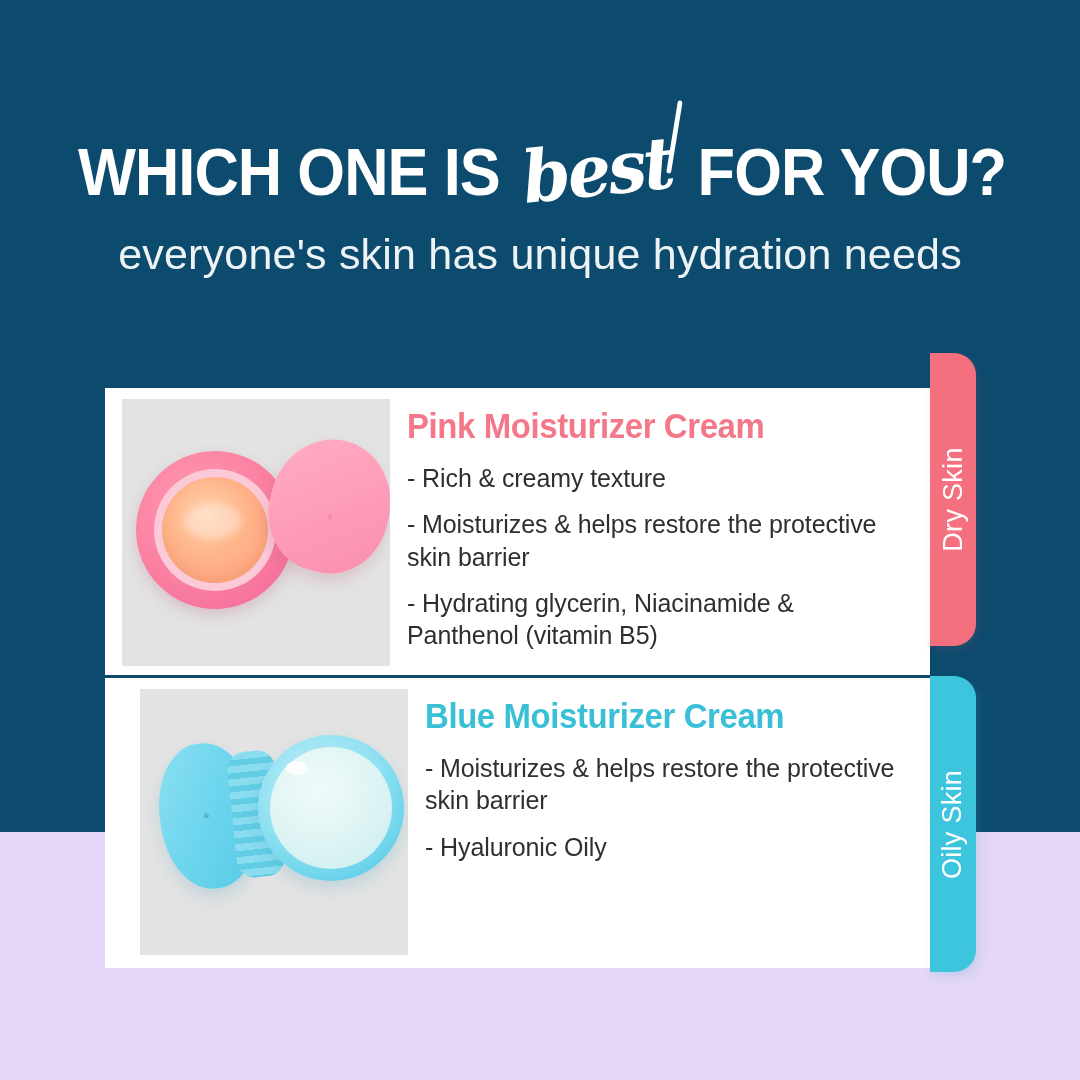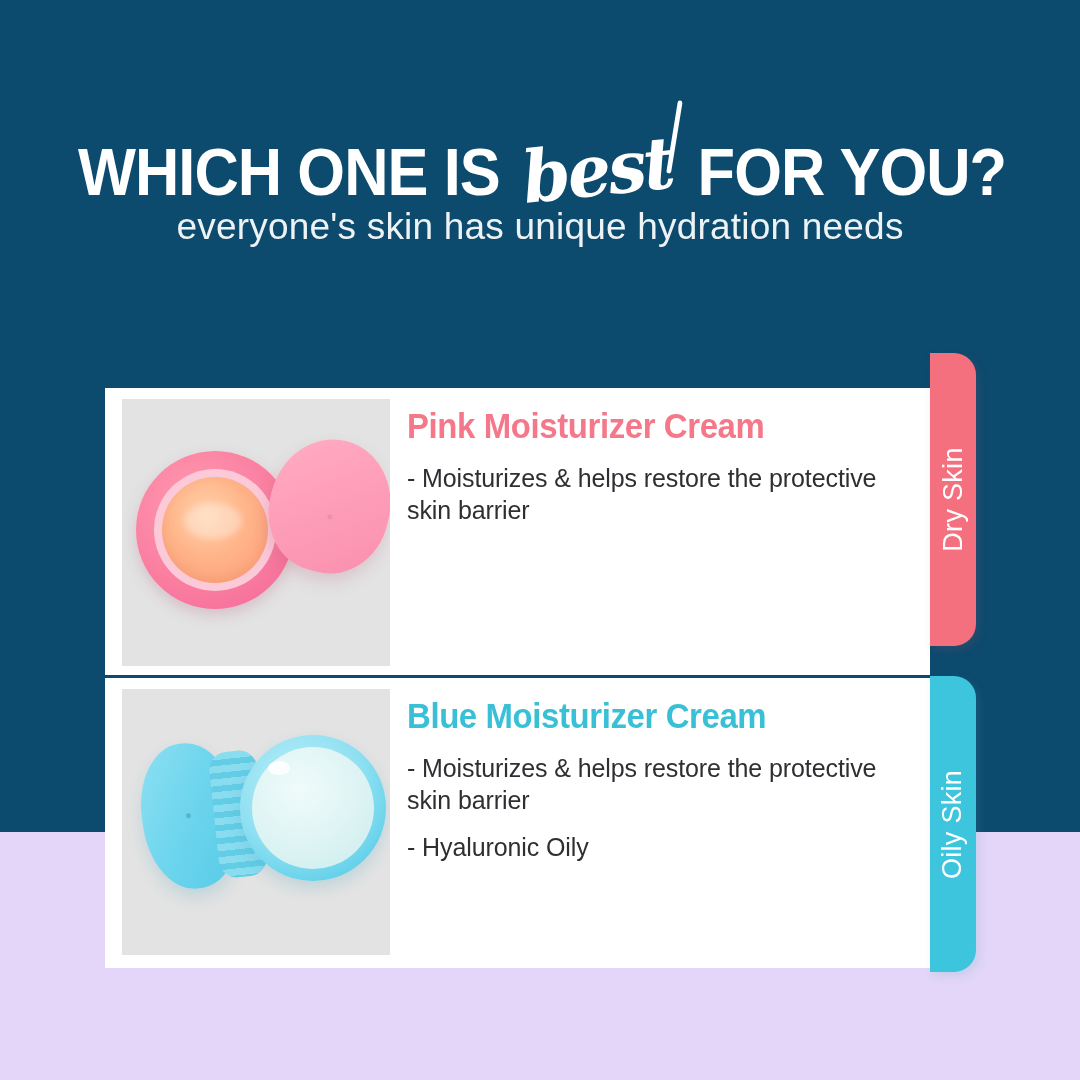--- a/index.html
+++ b/index.html
@@ -59,39 +59,40 @@
     content:"";
     position:absolute;
     right:-2px; top:-26px;
     width:5px; height:74px;
     background:#ffffff;
     border-radius:3px;
     transform:rotate(16deg);
   }
 
   .subtitle {
+    margin-top:24px;
     font-family:"Liberation Sans", sans-serif;
     font-weight:300;
-    font-size:37px;
+    font-size:43px;
     color:#ffffff;
     letter-spacing:0.2px;
     opacity:0.93;
   }
 
   
   .card {
     position:absolute;
     left:105px;
     width:825px;
     background:#ffffff;
     display:flex;
     align-items:flex-start;
   }
   .card-pink { top:356px; height:287px;margin-top:32px; }
-  .card-blue { top:678px; height:290px; }
+  .card-blue { top:678px; height:290px;padding-left:18px; }
 
   .photo {
     width:268px;
     margin:11px 0 0 17px;
     flex:0 0 auto;
     position:relative;
     overflow:hidden;
     background:#e3e3e3;
   }
   .card-pink .photo { height:267px; }
@@ -274,21 +275,23 @@
 
   <div class="card card-pink">
     <div class="photo">
       <div class="jar-pink-base"></div>
       <div class="jar-pink-inner"></div>
       <div class="jar-pink-cream"></div>
       <div class="jar-pink-lid"></div>
     </div>
     <div class="content">
       <div class="product-title">Pink Moisturizer Cream</div>
+      <div class="bullet">- Rich &amp; creamy texture</div>
       <div class="bullet">- Moisturizes &amp; helps restore the protective skin barrier</div>
+      <div class="bullet">- Hydrating glycerin, Niacinamide &amp; Panthenol (vitamin B5)</div>
     </div>
   </div>
 
   <div class="tab tab-pink">
     <span class="tab-label">Dry Skin</span>
   </div>
 
   <div class="card card-blue">
     <div class="photo">
       <div class="jar-blue-lid"></div>

